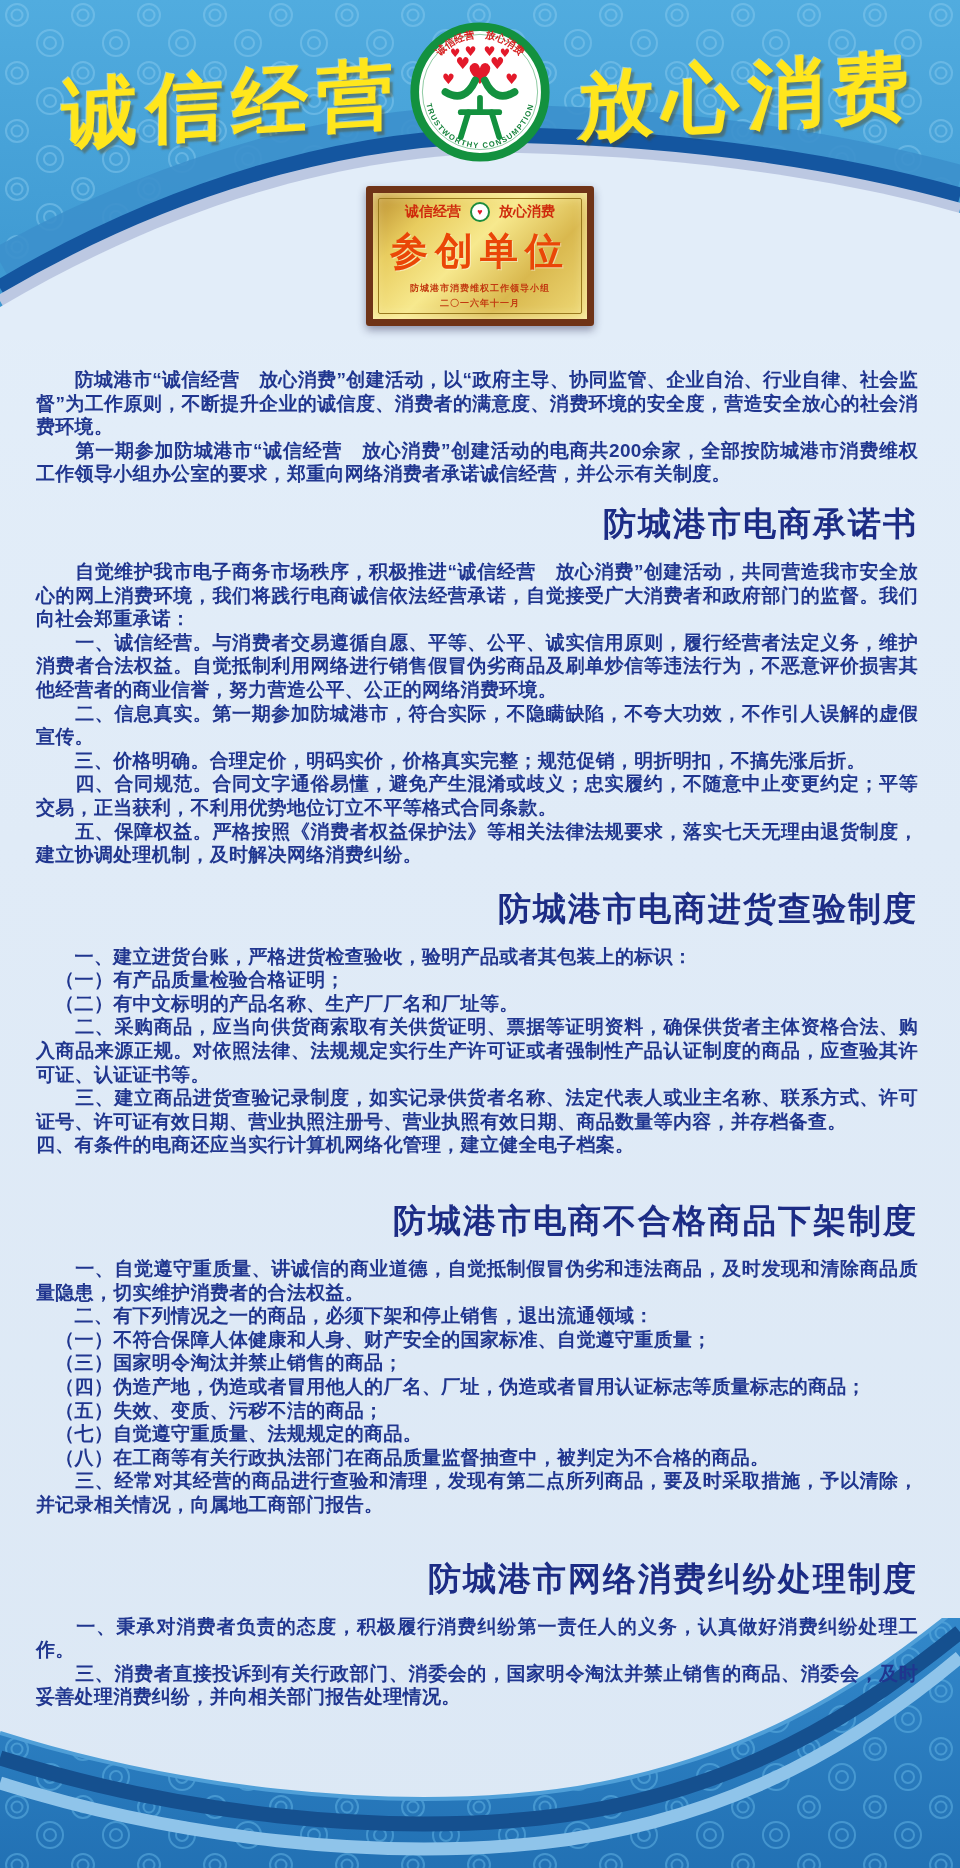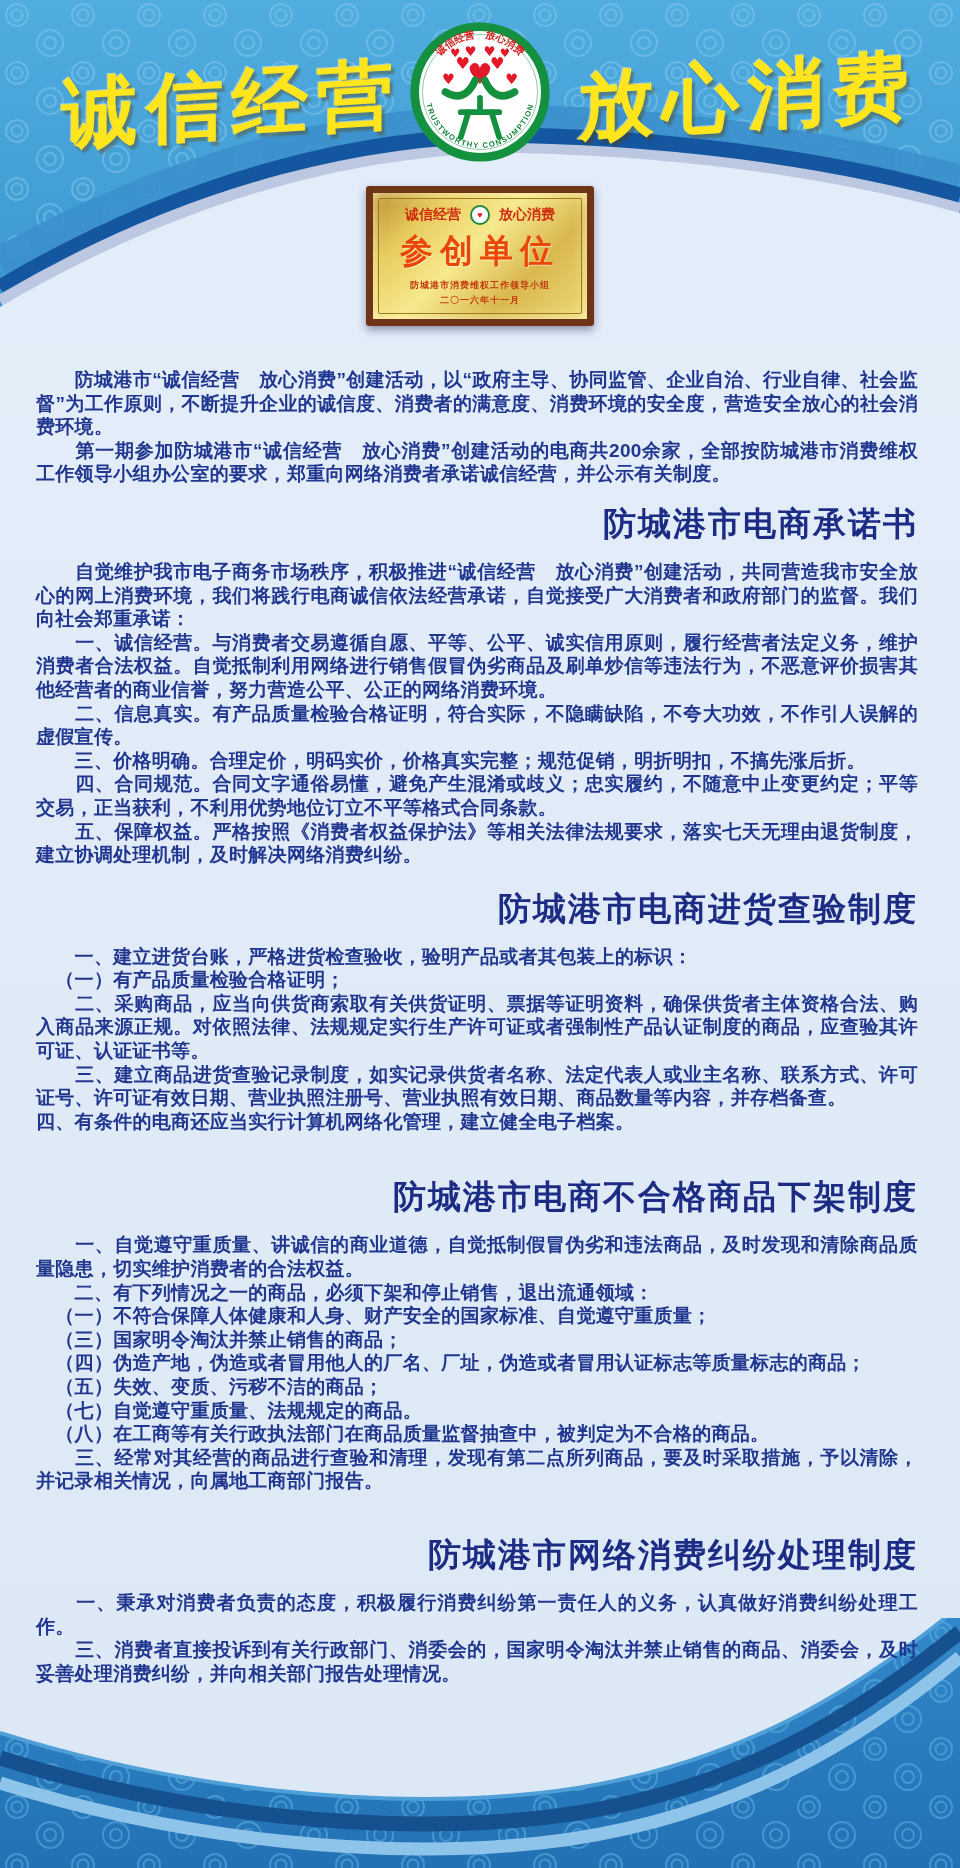--- a/index.html
+++ b/index.html
@@ -16,21 +16,21 @@
   .logo-wrap{position:absolute;left:50%;top:20px;transform:translateX(-50%);z-index:7;width:144px;height:144px}
   .plaque{position:absolute;left:50%;top:186px;transform:translateX(-50%);z-index:7;width:214px;height:126px;
     background:linear-gradient(135deg,#b98c2e 0%,#e8cc5e 22%,#f7e98e 45%,#d9b84e 70%,#efda78 100%);
     border:7px solid #6f3317;border-radius:3px;
     box-shadow:0 4px 9px rgba(40,40,80,.45),inset 0 0 14px rgba(255,250,200,.8);
     display:flex;flex-direction:column;align-items:center;justify-content:center;gap:2px}
   .plaque::before{content:"";position:absolute;inset:5px;border:1px solid #9a7a1e;border-radius:2px;pointer-events:none}
   .plaque-row1{display:flex;align-items:center;gap:9px;font-size:14px;font-weight:bold;color:#cf2a0c;white-space:nowrap}
   .mini-logo{width:16px;height:16px;border:2px solid #1d8c3e;border-radius:50%;background:#fff;
     display:flex;align-items:center;justify-content:center;font-size:9px;color:#e3192a;line-height:1}
-  .plaque-title{font-size:33px;font-weight:900;color:#ea4607;letter-spacing:7px;margin:2px 0 3px;white-space:nowrap;
+  .plaque-title{font-size:38px;font-weight:900;color:#ea4607;letter-spacing:7px;margin:2px 0 3px;white-space:nowrap;
     text-shadow:1px 1px 0 rgba(255,255,255,.45)}
   .plaque-issuer,.plaque-date{font-size:9px;color:#c23a10;font-weight:bold;letter-spacing:1px;white-space:nowrap}
   .content{position:absolute;left:12px;top:0;width:100%;box-sizing:border-box;padding:368px 54px 0 24px;z-index:3}
   .para{margin:0;font-size:19px;line-height:23.6px;font-weight:bold;color:#20368f;letter-spacing:.3px;text-align:justify}
   .sec-title{margin:16px 0 13px;text-align:right;font-size:33px;font-weight:900;color:#1c2c85;letter-spacing:2px}
   .sections section:nth-of-type(2) .sec-title{margin-top:20px}
   .sections section:nth-of-type(3) .sec-title{margin-top:42px}
   .sections section:nth-of-type(4) .sec-title{margin-top:40px}
 </style>
 </head>
@@ -114,29 +114,30 @@
   <div class="content">
     <div class="intro">
         <p class="para">　　防城港市“诚信经营　放心消费”创建活动，以“政府主导、协同监管、企业自治、行业自律、社会监督”为工作原则，不断提升企业的诚信度、消费者的满意度、消费环境的安全度，营造安全放心的社会消费环境。</p>
         <p class="para">　　第一期参加防城港市“诚信经营　放心消费”创建活动的电商共200余家，全部按防城港市消费维权工作领导小组办公室的要求，郑重向网络消费者承诺诚信经营，并公示有关制度。</p>
       </div>
     <div class="sections">
         <section>
           <h2 class="sec-title">防城港市电商承诺书</h2>
           <p class="para">　　自觉维护我市电子商务市场秩序，积极推进“诚信经营　放心消费”创建活动，共同营造我市安全放心的网上消费环境，我们将践行电商诚信依法经营承诺，自觉接受广大消费者和政府部门的监督。我们向社会郑重承诺：</p>
           <p class="para">　　一、诚信经营。与消费者交易遵循自愿、平等、公平、诚实信用原则，履行经营者法定义务，维护消费者合法权益。自觉抵制利用网络进行销售假冒伪劣商品及刷单炒信等违法行为，不恶意评价损害其他经营者的商业信誉，努力营造公平、公正的网络消费环境。</p>
-          <p class="para">　　二、信息真实。有产品质量检验合格证明，符合实际，不隐瞒缺陷，不夸大功效，不作引人误解的虚假宣传。</p>
+          <p class="para">　　二、信息真实。第一期参加防城港市，符合实际，不隐瞒缺陷，不夸大功效，不作引人误解的虚假宣传。</p>
           <p class="para">　　三、价格明确。合理定价，明码实价，价格真实完整；规范促销，明折明扣，不搞先涨后折。</p>
           <p class="para">　　四、合同规范。合同文字通俗易懂，避免产生混淆或歧义；忠实履约，不随意中止变更约定；平等交易，正当获利，不利用优势地位订立不平等格式合同条款。</p>
           <p class="para">　　五、保障权益。严格按照《消费者权益保护法》等相关法律法规要求，落实七天无理由退货制度，建立协调处理机制，及时解决网络消费纠纷。</p>
         </section>
         <section>
           <h2 class="sec-title">防城港市电商进货查验制度</h2>
           <p class="para">　　一、建立进货台账，严格进货检查验收，验明产品或者其包装上的标识：</p>
           <p class="para">　（一）有产品质量检验合格证明；</p>
+          <p class="para">　（二）有中文标明的产品名称、生产厂厂名和厂址等。</p>
           <p class="para">　　二、采购商品，应当向供货商索取有关供货证明、票据等证明资料，确保供货者主体资格合法、购入商品来源正规。对依照法律、法规规定实行生产许可证或者强制性产品认证制度的商品，应查验其许可证、认证证书等。</p>
           <p class="para">　　三、建立商品进货查验记录制度，如实记录供货者名称、法定代表人或业主名称、联系方式、许可证号、许可证有效日期、营业执照注册号、营业执照有效日期、商品数量等内容，并存档备查。</p>
           <p class="para">四、有条件的电商还应当实行计算机网络化管理，建立健全电子档案。</p>
         </section>
         <section>
           <h2 class="sec-title">防城港市电商不合格商品下架制度</h2>
           <p class="para">　　一、自觉遵守重质量、讲诚信的商业道德，自觉抵制假冒伪劣和违法商品，及时发现和清除商品质量隐患，切实维护消费者的合法权益。</p>
           <p class="para">　　二、有下列情况之一的商品，必须下架和停止销售，退出流通领域：</p>
           <p class="para">　（一）不符合保障人体健康和人身、财产安全的国家标准、自觉遵守重质量；</p>
           <p class="para">　（三）国家明令淘汰并禁止销售的商品；</p>

